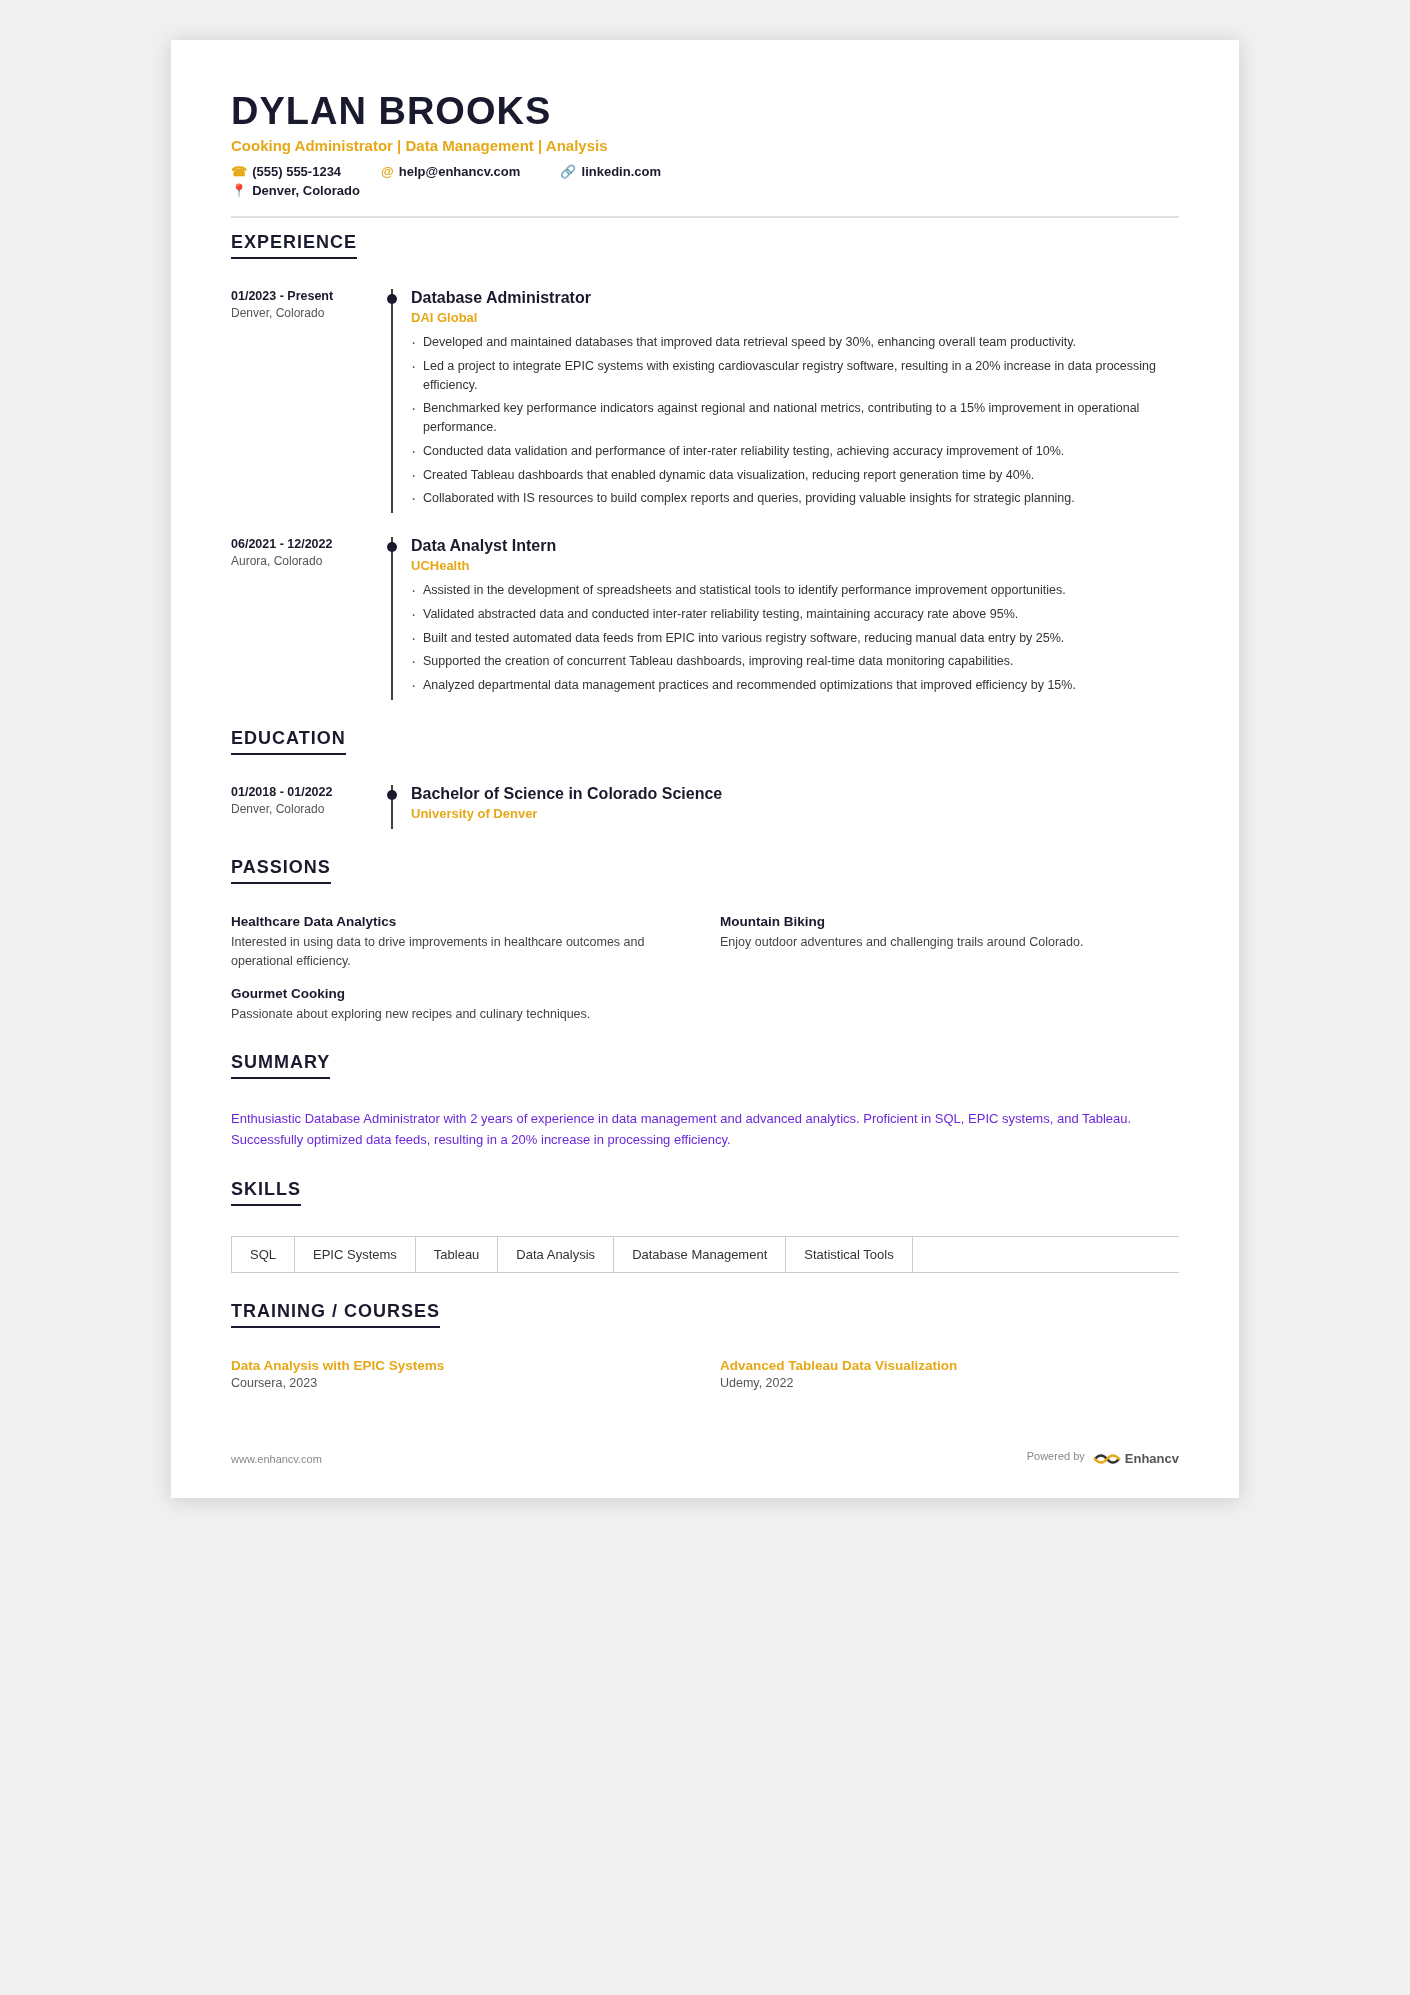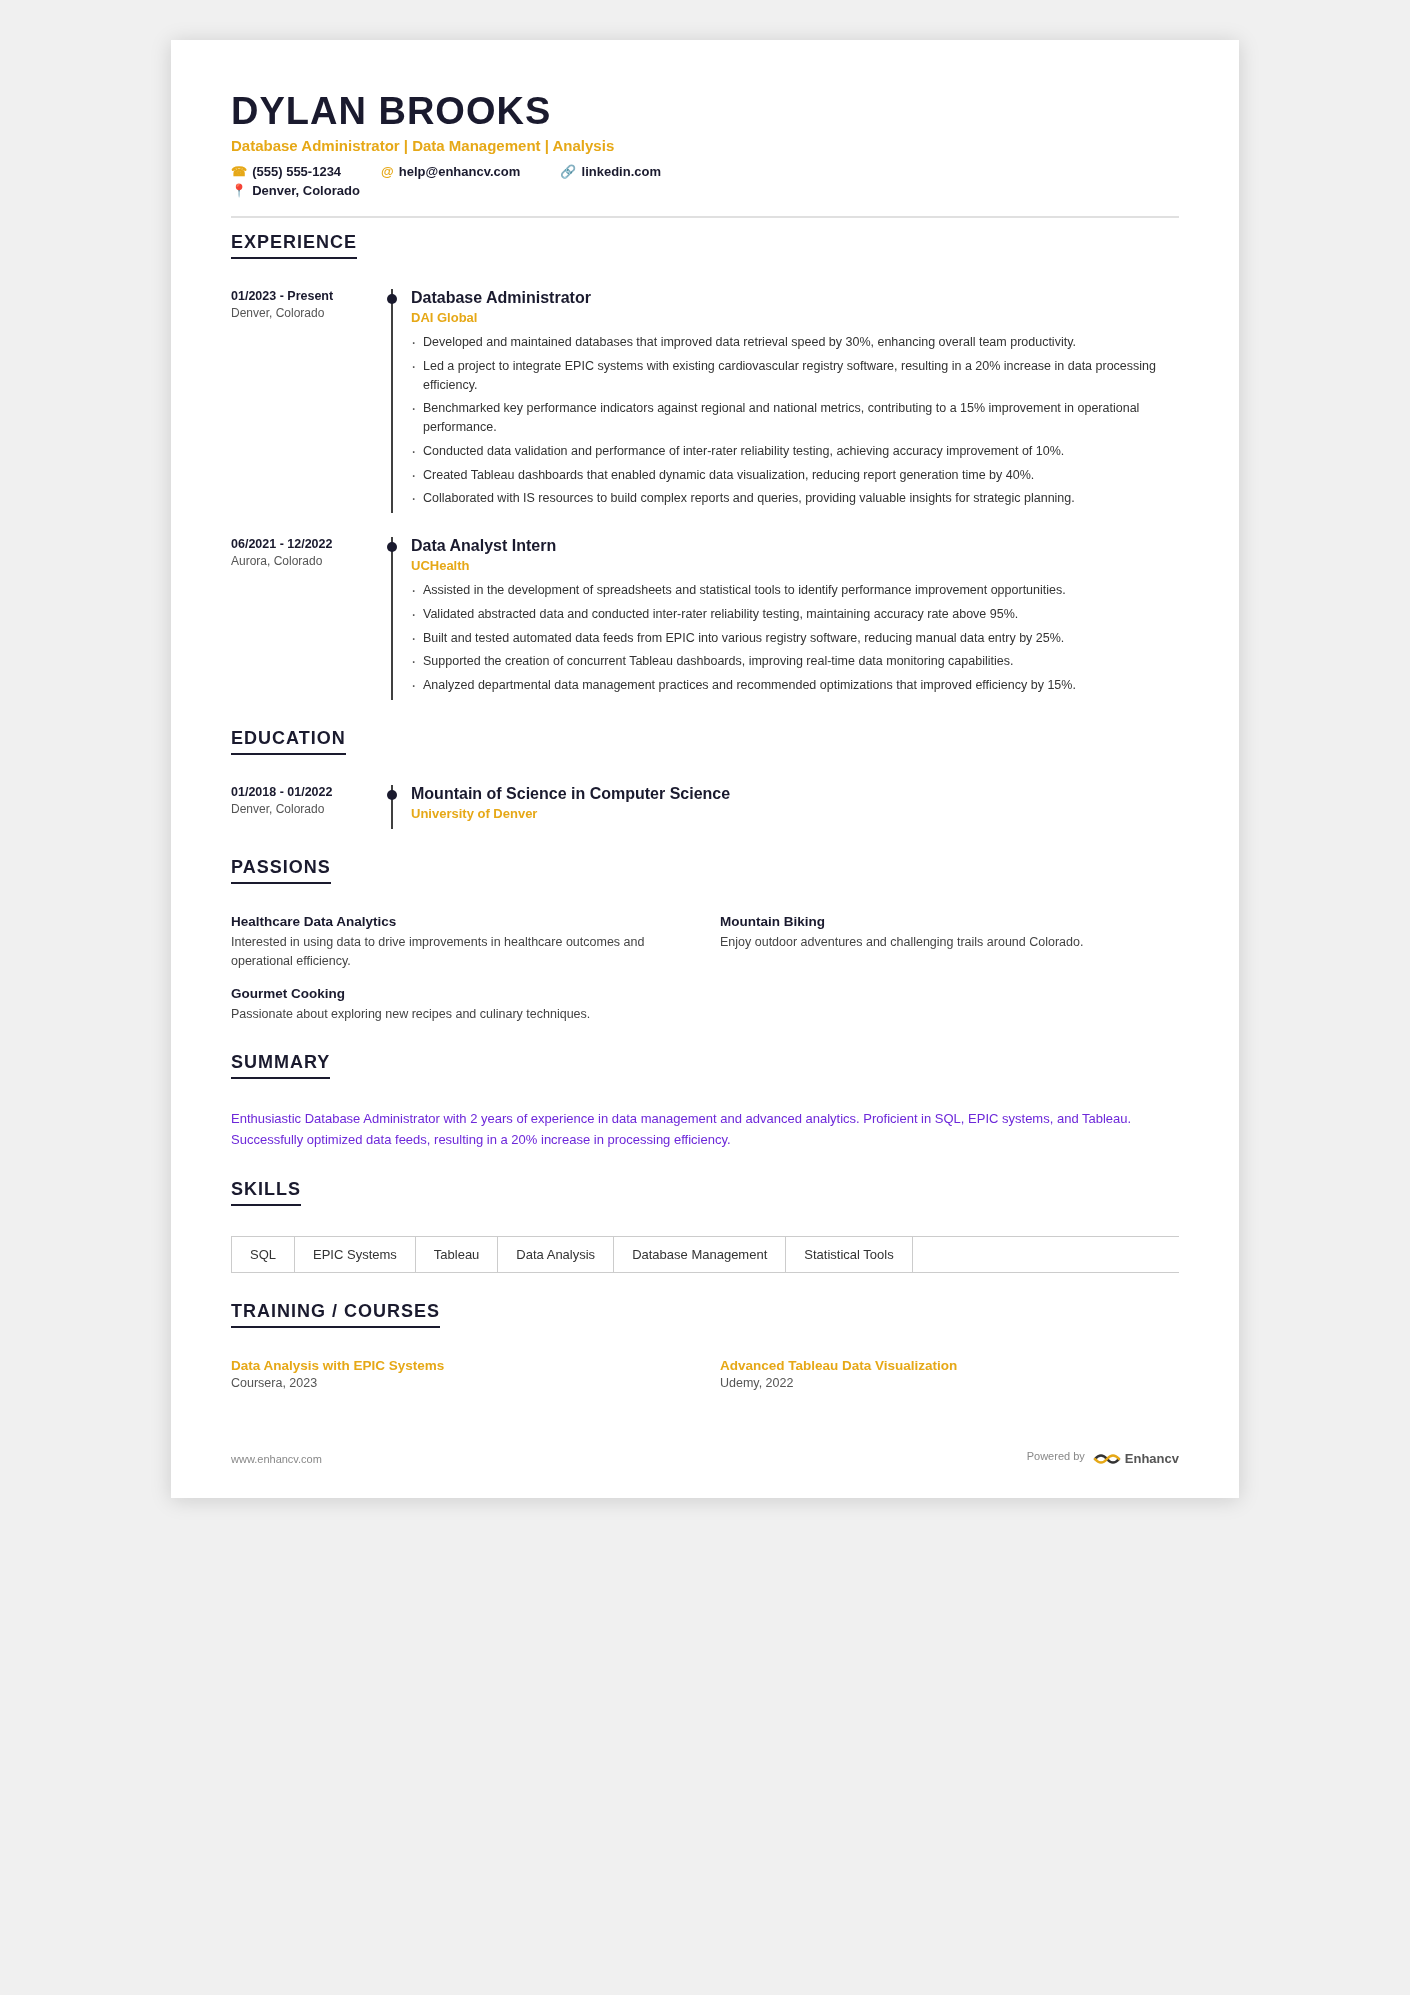--- a/index.html
+++ b/index.html
@@ -231,21 +231,21 @@
       font-size: 13px;
     }
   </style>
 </head>
 <body>
 
 <div class="resume-page">
 
   <div>
     <div class="header-name">DYLAN BROOKS</div>
-    <div class="header-title">Database Administrator | Data Management | Analysis</div>
+    <div class="header-title">Cooking Administrator | Data Management | Analysis</div>
     <div class="header-contacts">
       <div class="contact-item">
         <span class="contact-icon">☎</span>
         <span>(555) 555-1234</span>
       </div>
       <div class="contact-item">
         <span class="contact-icon">@</span>
         <span>help@enhancv.com</span>
       </div>
       <div class="contact-item">
@@ -308,21 +308,21 @@
 
   <div class="section">
     <div class="section-title">EDUCATION</div>
     <div class="education-entry experience-entry">
       <div class="date-location-col">
         <div class="date-text">01/2018 - 01/2022</div>
         <div class="location-text">Denver, Colorado</div>
       </div>
       <div class="entry-content-col">
         <div class="entry-dot"></div>
-        <div class="job-title">Mountain of Science in Computer Science</div>
+        <div class="job-title">Bachelor of Science in Colorado Science</div>
         <div class="company-name">University of Denver</div>
       </div>
     </div>
   </div>
 
   <div class="section">
     <div class="section-title">PASSIONS</div>
     <div class="passions-grid">
       <div>
         <div class="passion-item-title">Healthcare Data Analytics</div>

